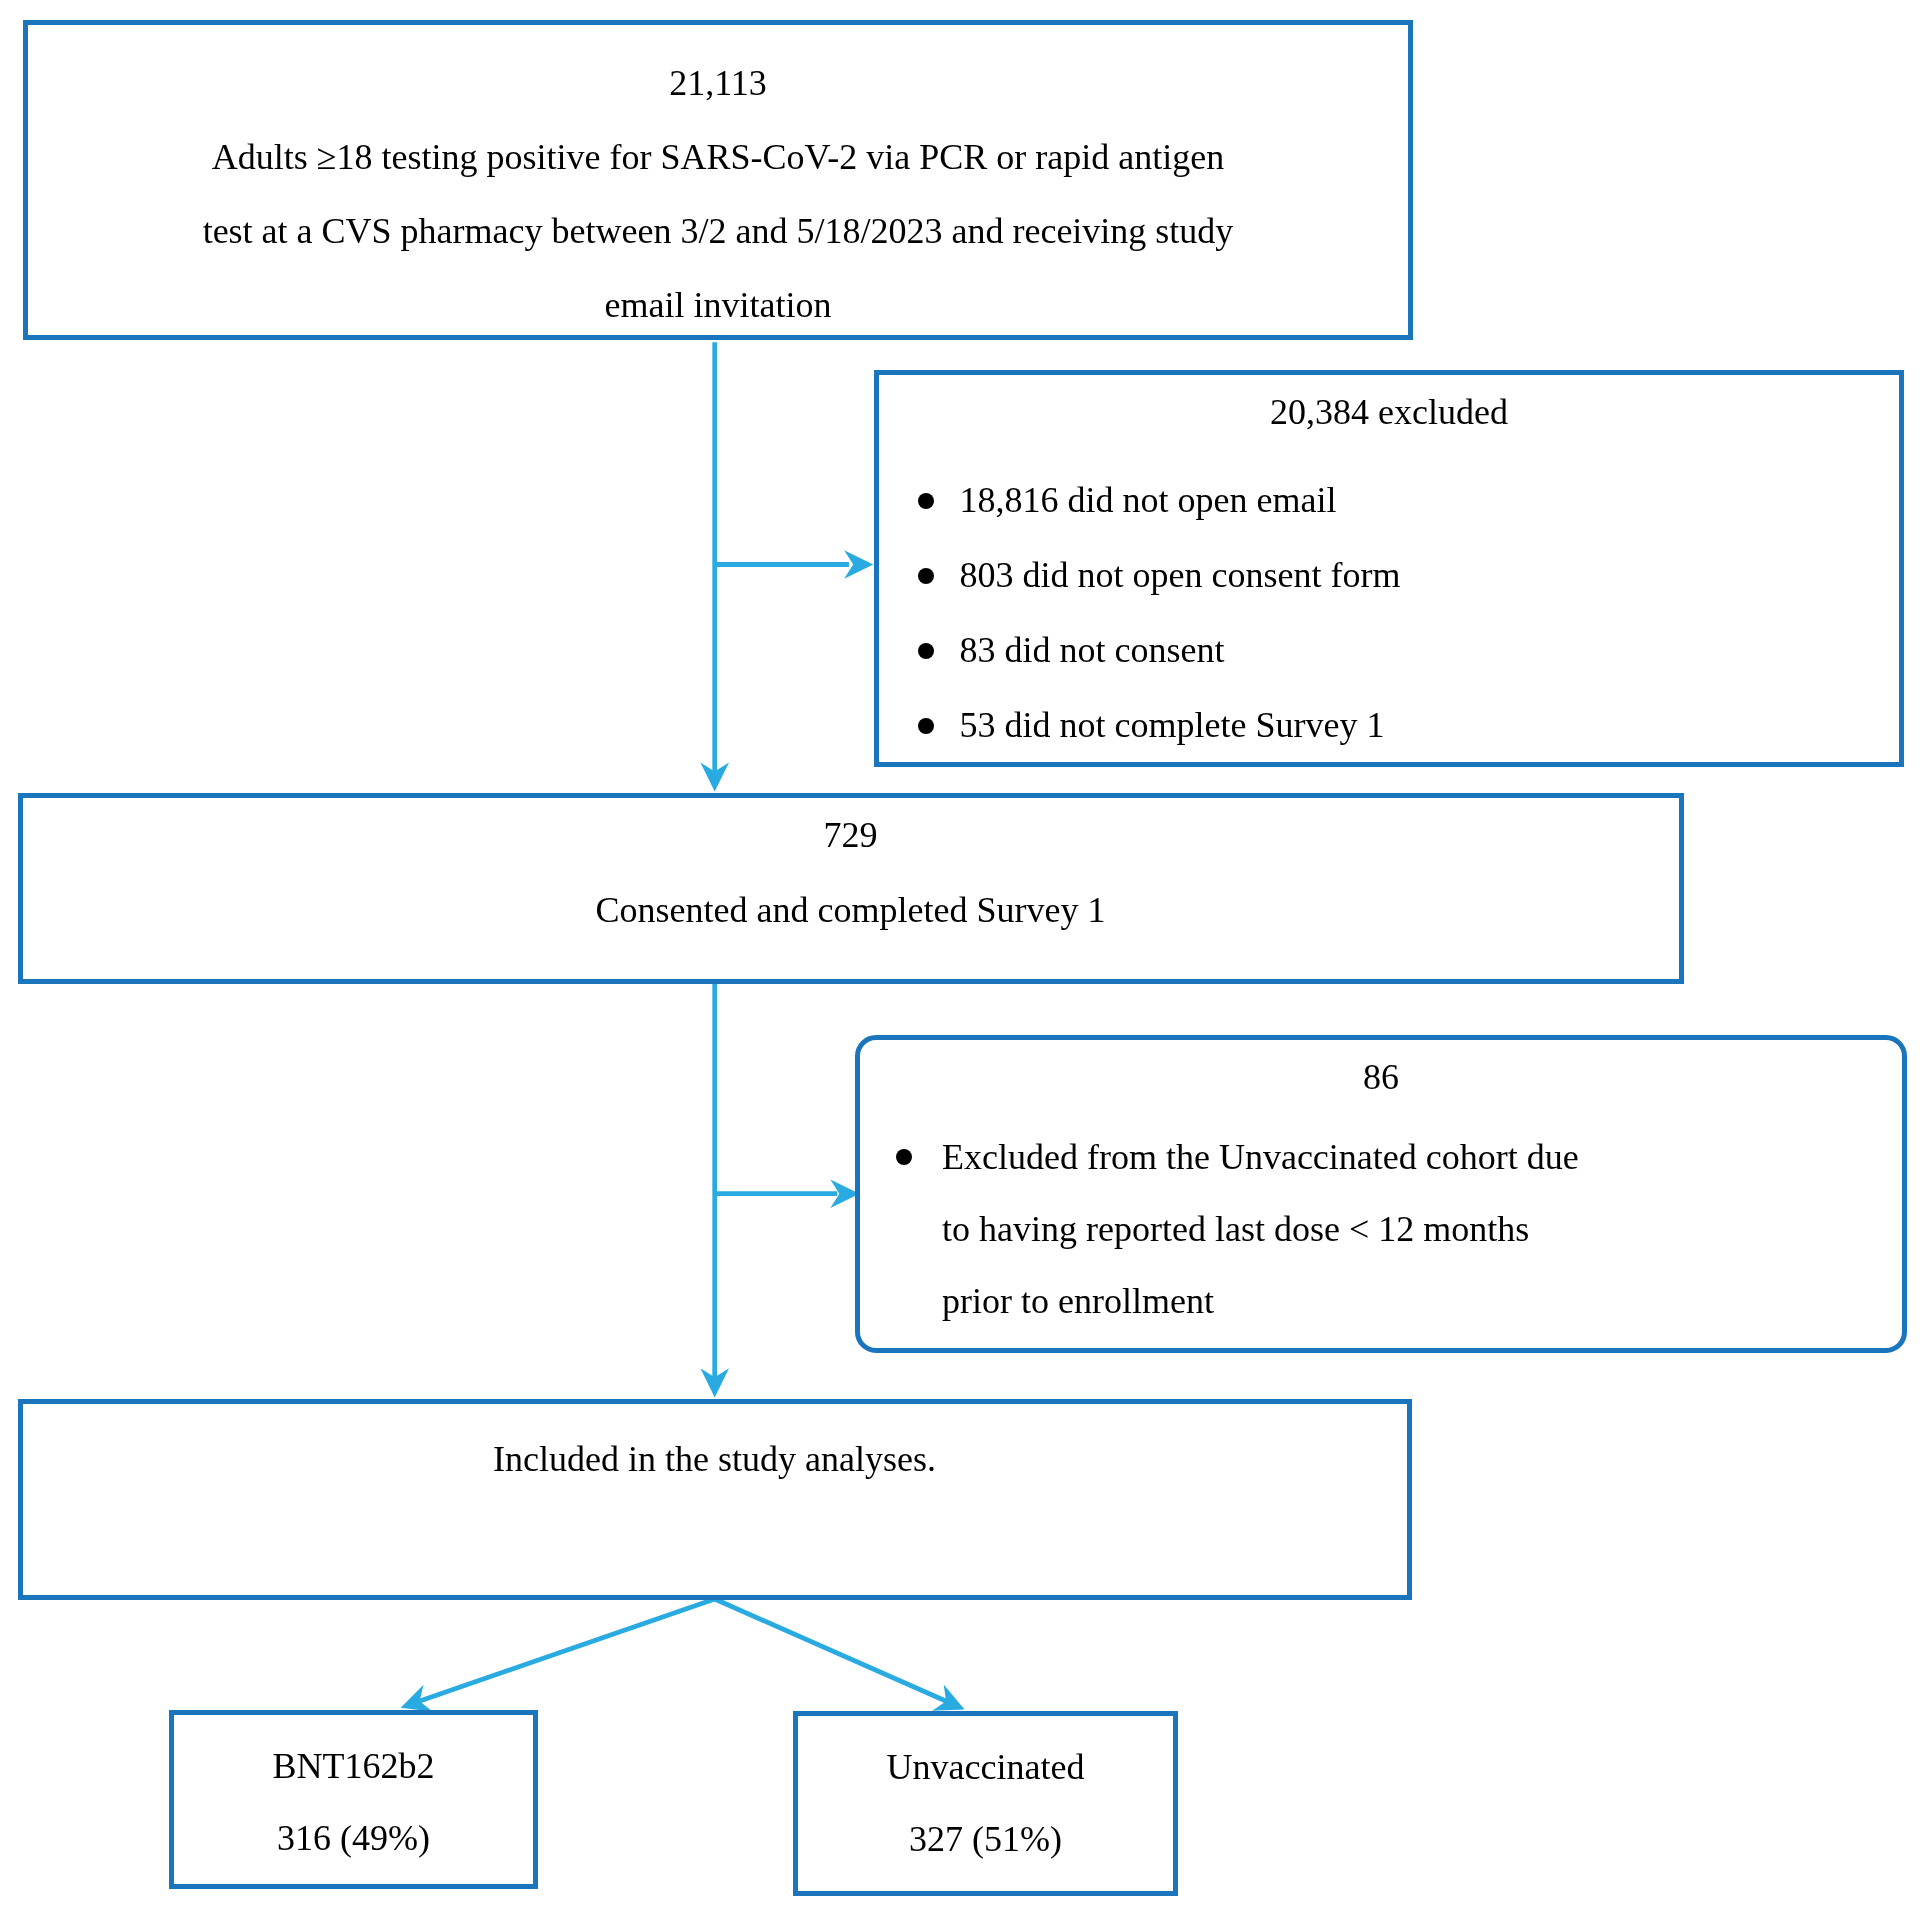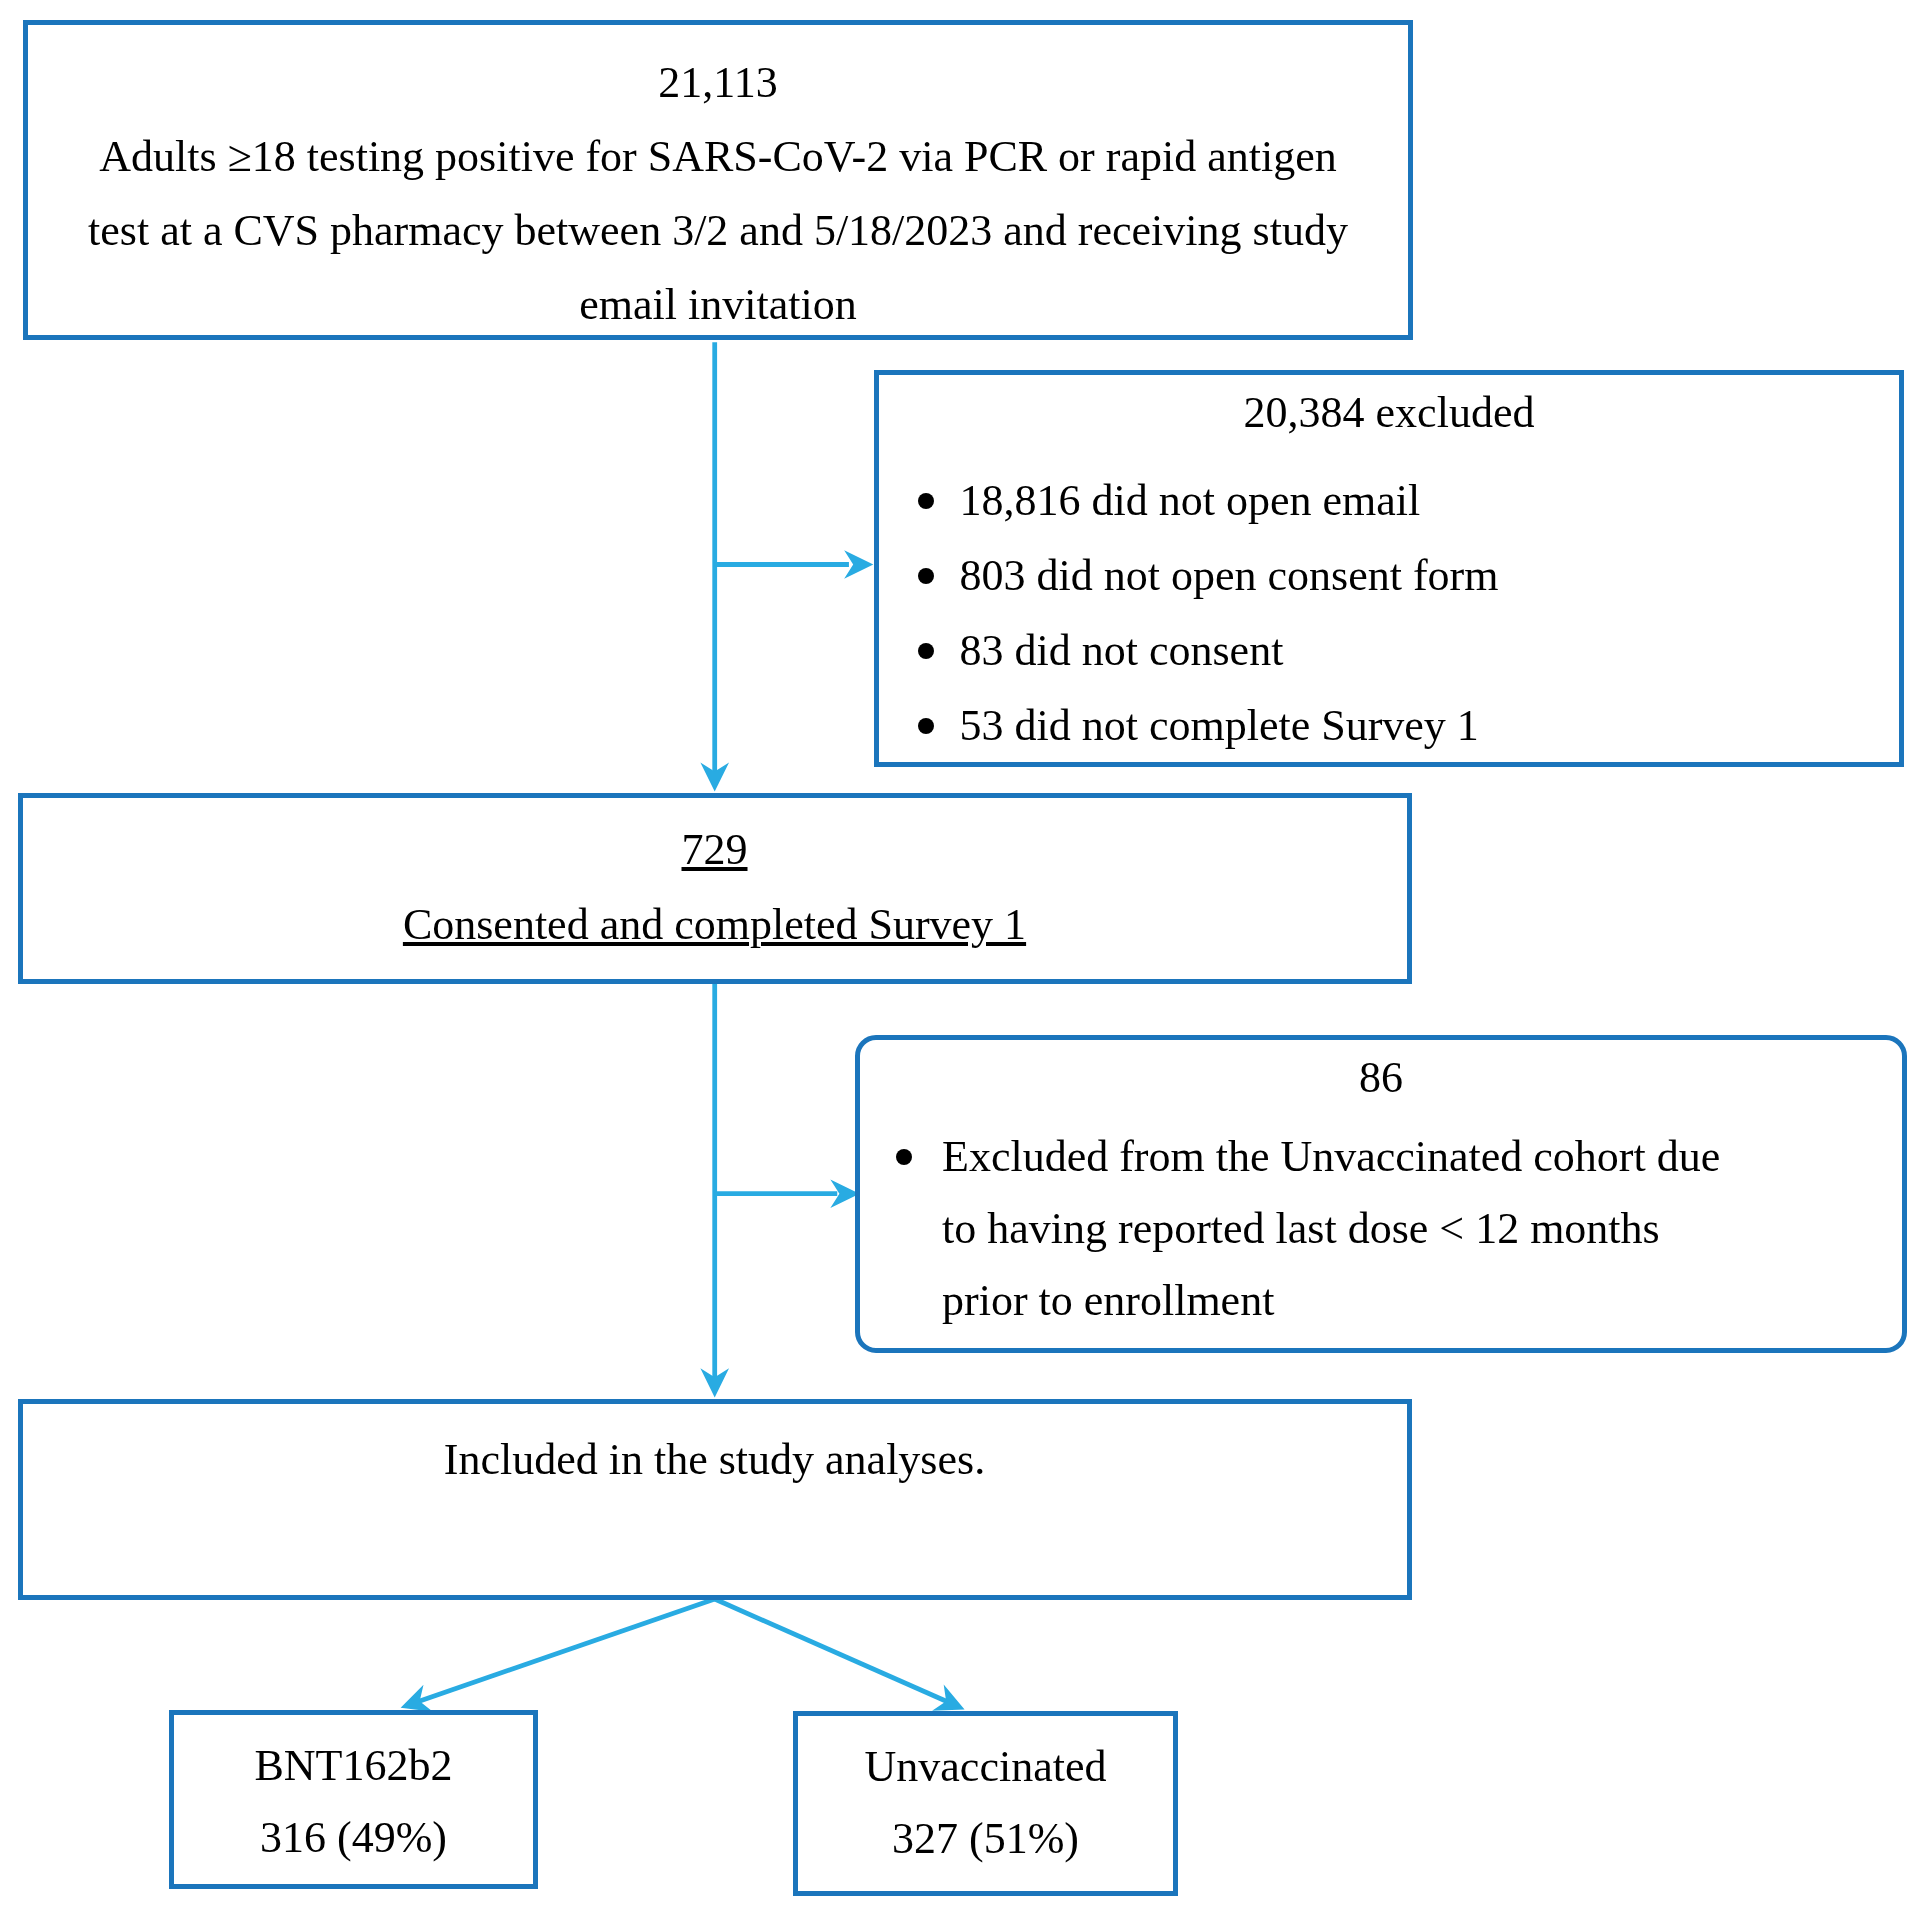--- a/index.html
+++ b/index.html
@@ -18,34 +18,34 @@
     overflow:hidden;
   }
   .connectors{position:absolute;left:0;top:0;width:1926px;height:1911px;}
   .connectors line{stroke:var(--arrow);stroke-width:9;}
   .connectors polygon{fill:var(--arrow);}
   .box{
     position:absolute;
     box-sizing:border-box;
     border:5.3px solid var(--box-border);
     background:var(--bg);
-    font-size:44px;
+    font-size:36px;
     line-height:75px;
     text-align:center;
   }
   
   #box-eligible{left:23px;top:19.6px;width:1390px;height:320px;padding-top:21px;line-height:74px;}
   
   #box-excluded1{left:874px;top:370px;width:1030px;height:397px;text-align:left;}
   #box-excluded1 .box-title{text-align:center;}
   #box-excluded1 .brow{display:flex;align-items:flex-start;padding-left:39px;}
   #box-excluded1 .brow.first{margin-top:12.7px;}
   #box-excluded1 .dot{margin:30px 25.5px 0 0;}
   
-  #box-consented{left:17.5px;top:793px;width:1394px;height:191px;padding-top:14px;text-decoration:underline;}
+  #box-consented{left:17.5px;top:793px;width:1666px;height:191px;}
   
   #box-excluded2{left:855px;top:1035px;width:1052px;height:318px;text-align:left;border-radius:21px;}
   #box-excluded2 .box-title{text-align:center;}
   #box-excluded2 .brow{display:flex;align-items:flex-start;padding-left:36px;margin-top:6.4px;}
   #box-excluded2 .dot{margin:28px 30px 0 0;}
   #box-excluded2 .bl{line-height:72px;}
   
   #box-included{left:17.5px;top:1399px;width:1394px;height:201px;padding-top:18px;}
   
   #box-bnt{left:157px;top:1710px;width:369px;height:179px;padding-top:15px;line-height:72px;margin-left:12px;}

